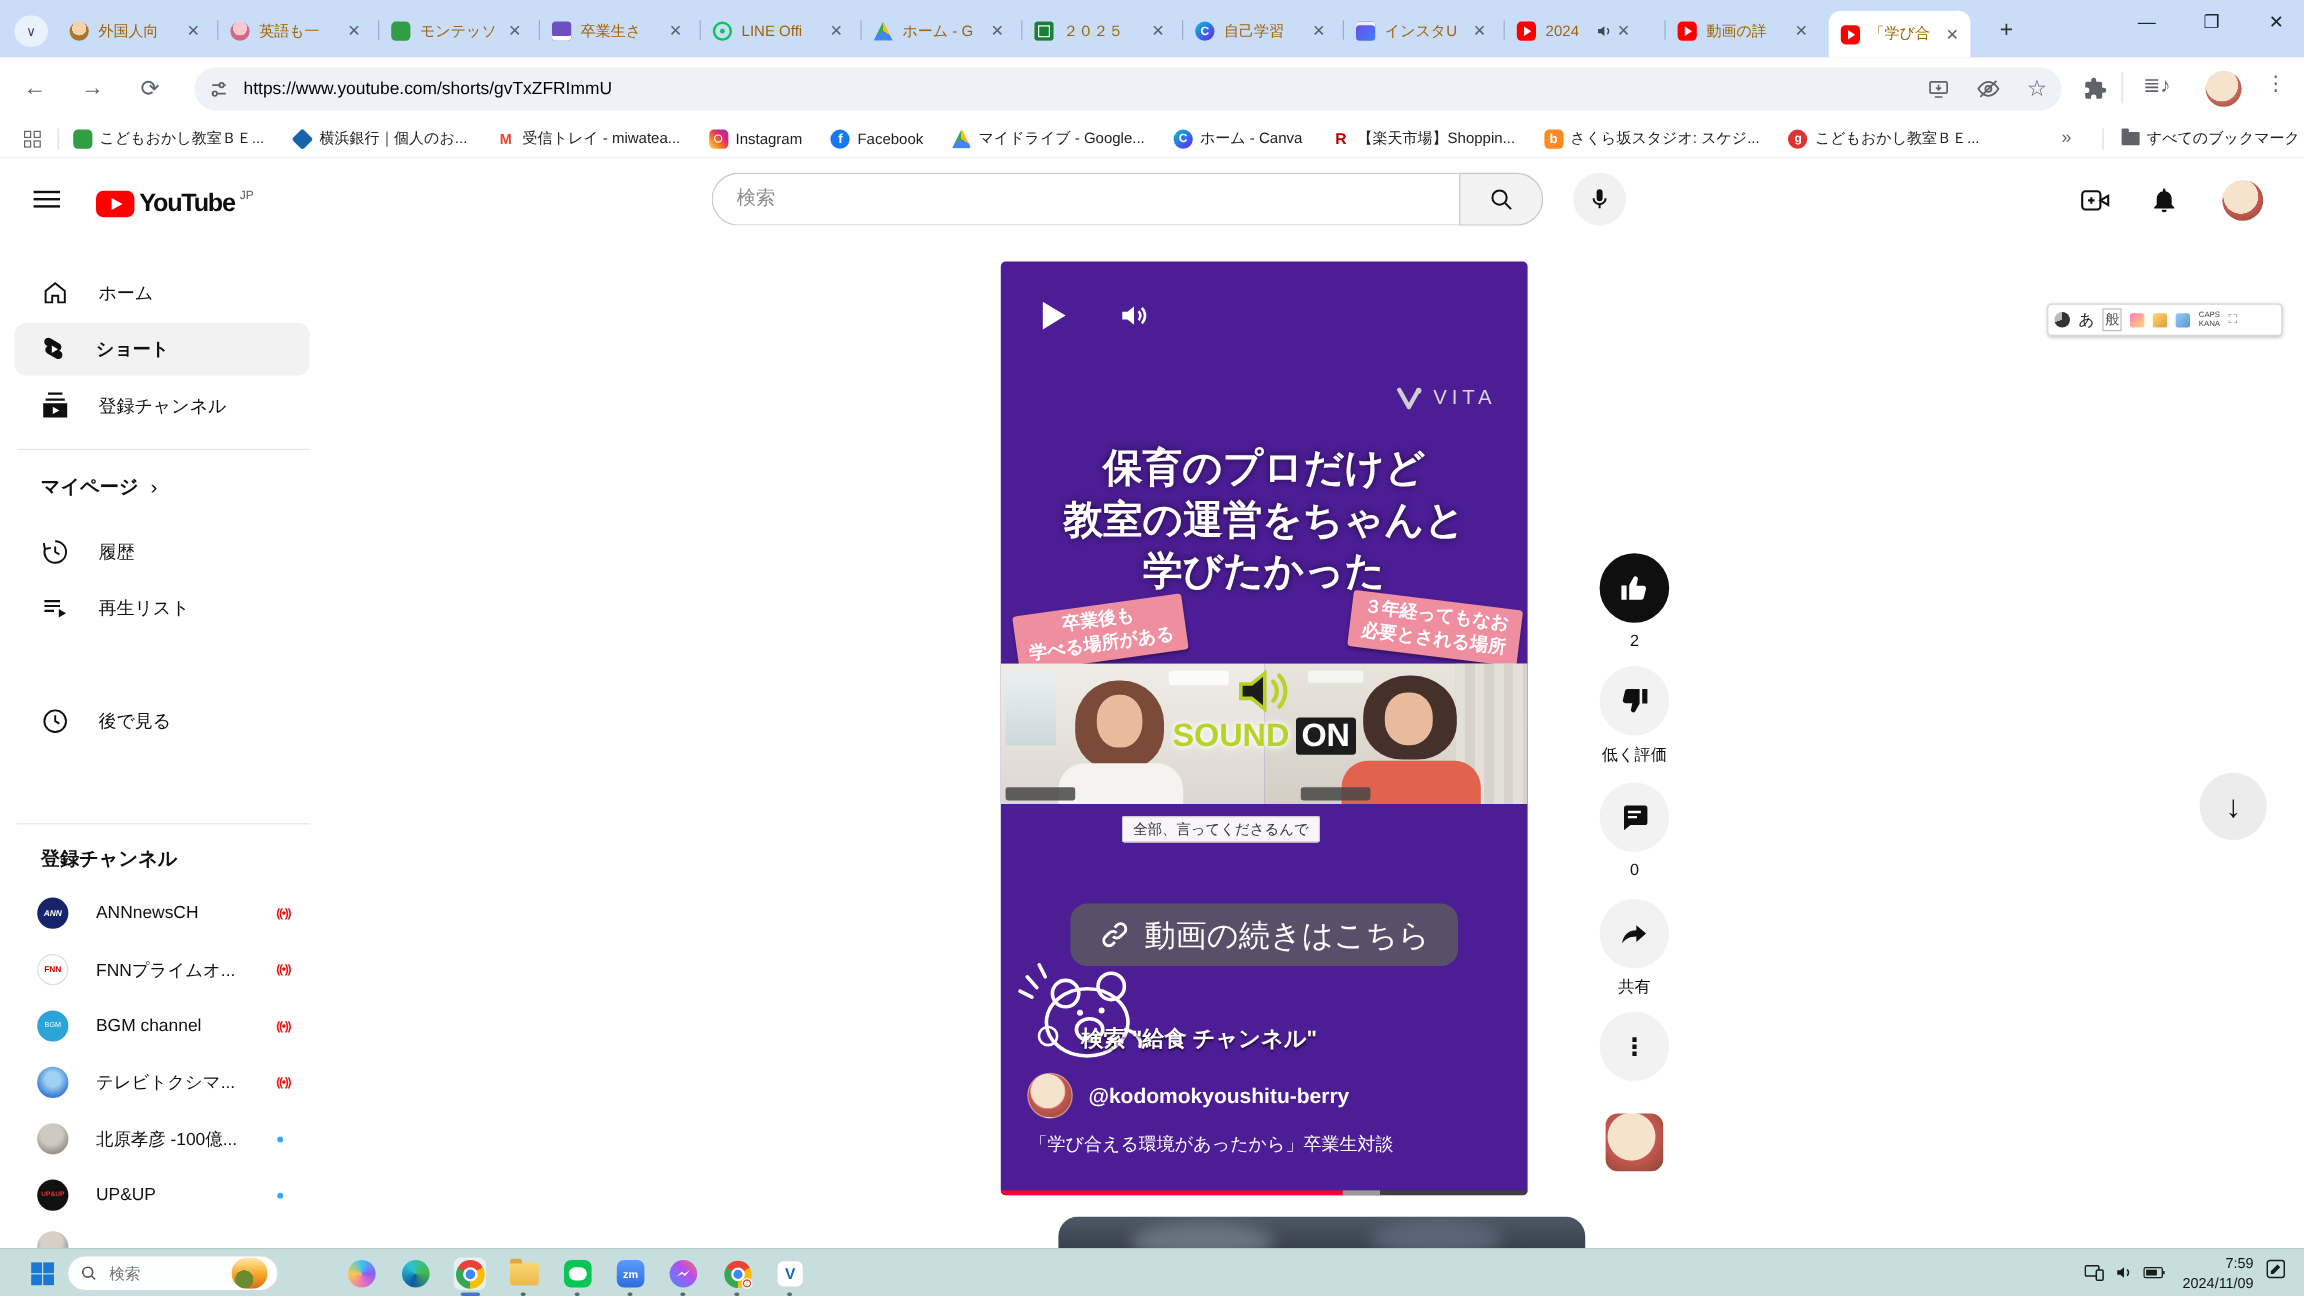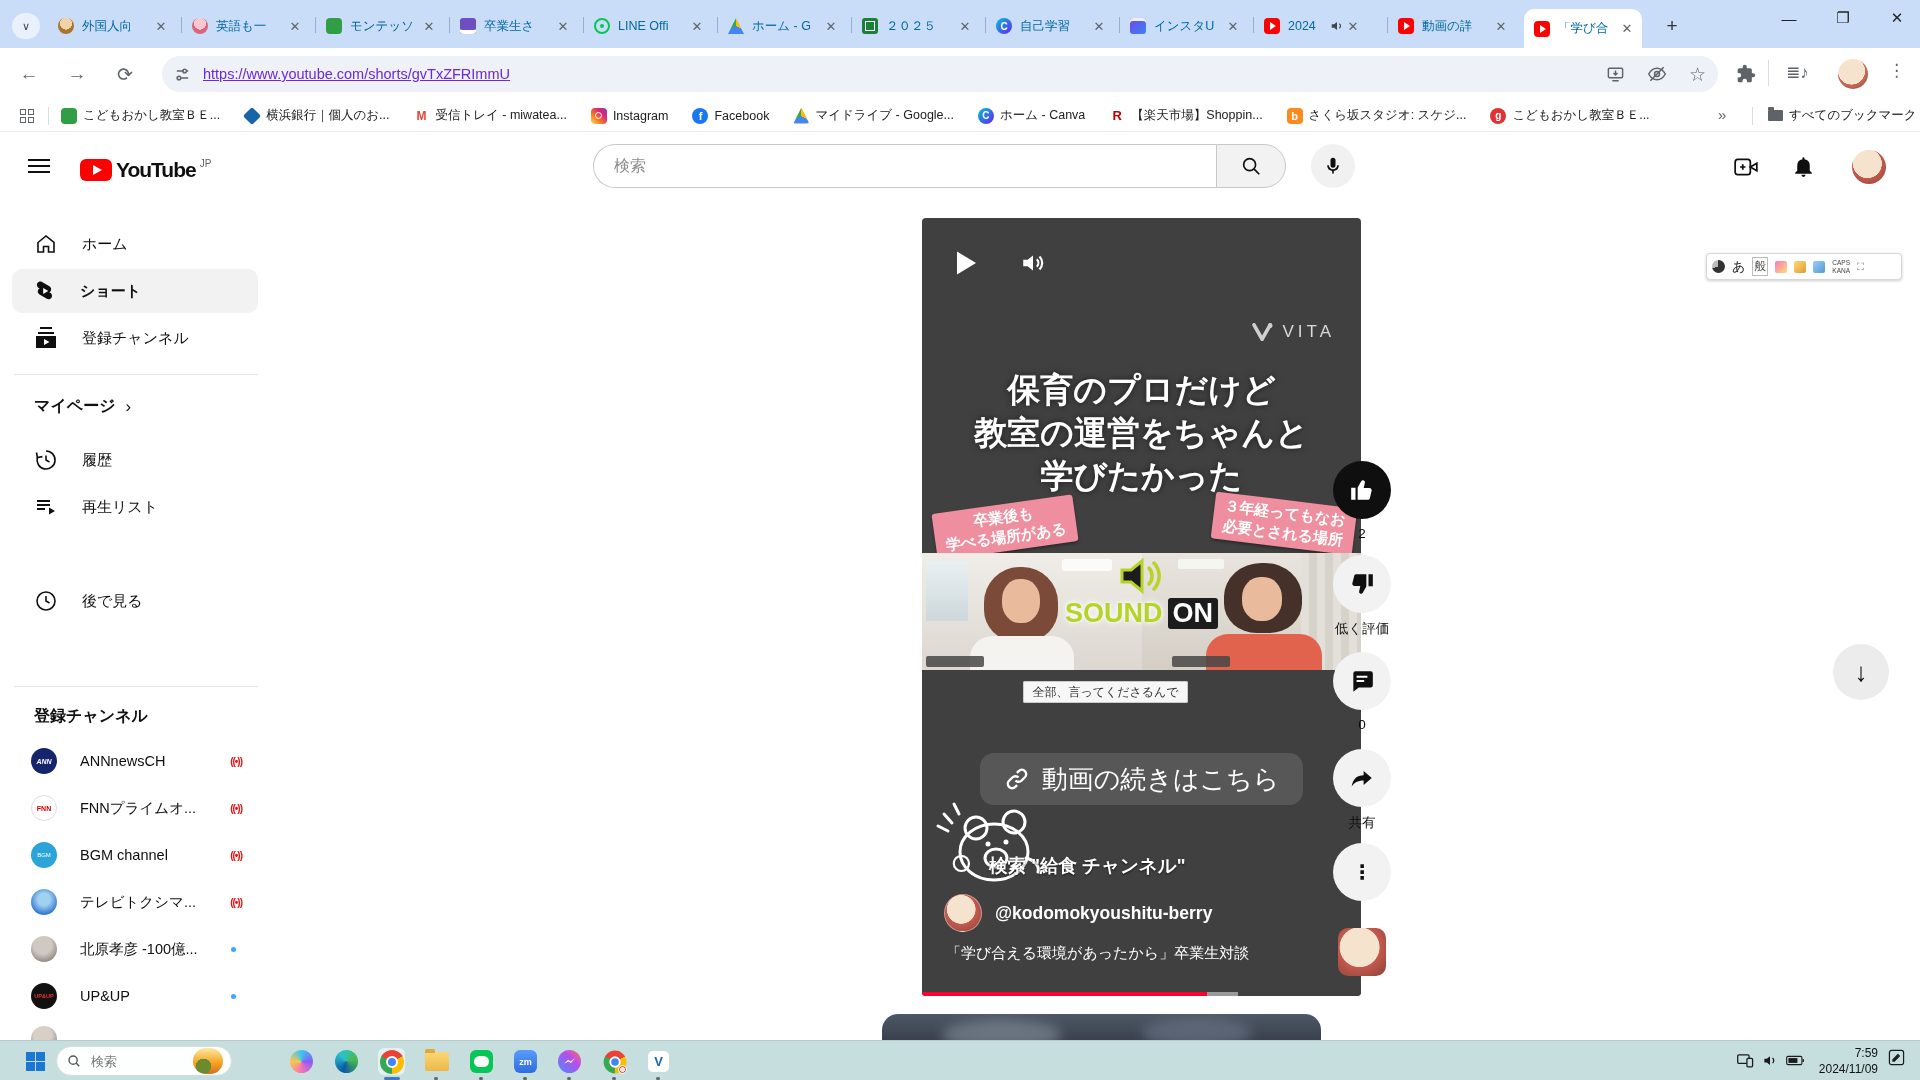--- a/index.html
+++ b/index.html
@@ -3,32 +3,32 @@
 <meta charset="utf-8">
 <style>
   html,body{margin:0;padding:0;background:#000;}
   *{box-sizing:border-box;font-family:"Liberation Sans","DejaVu Sans",sans-serif;}
   .screen{position:relative;width:1920px;height:1080px;overflow:hidden;background:#fff;}
   .abs{position:absolute;}
   .flex{display:flex;align-items:center;}
   
   .tabstrip{left:0;top:0;width:1920px;height:48px;background:#c9ddf8;}
   .tab{position:absolute;top:9px;height:34px;width:132px;border-radius:9px;display:flex;align-items:center;padding:0 6px 0 10px;color:#41464d;}
-  .tab .lbl{font-size:12.5px;color:#0369a1;white-space:nowrap;overflow:hidden;max-width:70px;flex:1;margin-left:8px;}
+  .tab .lbl{font-size:12.5px;color:#a16207;white-space:nowrap;overflow:hidden;max-width:70px;flex:1;margin-left:8px;}
   .tab .x{font-size:13px;color:#5f6368;width:18px;height:18px;border-radius:50%;display:flex;align-items:center;justify-content:center;}
   .tab.active{background:#fff;height:39px;top:9px;border-radius:10px 10px 0 0;}
   .tabsep{position:absolute;top:17px;width:1px;height:16px;background:#98aecb;}
   .fav{width:16px;height:16px;flex:0 0 16px;display:flex;align-items:center;justify-content:center;}
   .fav-yt{background:#f00;border-radius:4px;}
   .fav-yt:after{content:"";border-left:6px solid #fff;border-top:4px solid transparent;border-bottom:4px solid transparent;margin-left:1px;}
   .winbtn{position:absolute;top:0;width:46px;height:36px;display:flex;align-items:center;justify-content:center;color:#222;font-size:15px;}
   .toolbar{left:0;top:48px;width:1920px;height:52px;background:#fff;}
   .navic{color:#5f6368;font-size:19px;width:34px;height:34px;display:flex;align-items:center;justify-content:center;border-radius:50%;}
   .omni{position:absolute;left:162px;top:8px;width:1556px;height:36px;background:#eef1f8;border-radius:18px;display:flex;align-items:center;padding:0 12px;}
-  .url{font-size:14.5px;color:#6d28d9;margin-left:12px;flex:1;white-space:nowrap;overflow:hidden;text-decoration:underline;}
+  .url{font-size:14.5px;color:#000000;margin-left:12px;flex:1;white-space:nowrap;overflow:hidden;}
   .bookbar{left:0;top:100px;width:1920px;height:32px;background:#fff;border-bottom:1px solid #ebebeb;}
   .bm{display:inline-flex;align-items:center;gap:6px;font-size:12.5px;color:#202124;white-space:nowrap;}
   .bfav{width:16px;height:16px;border-radius:3px;display:flex;align-items:center;justify-content:center;font-weight:bold;}
   
   .ythead{left:0;top:132px;width:1920px;height:68px;background:#fff;}
   .ytlogo-mark{width:32px;height:22px;background:#f00;border-radius:6px;display:flex;align-items:center;justify-content:center;}
   .ytlogo-mark:after{content:"";border-left:9px solid #fff;border-top:5.5px solid transparent;border-bottom:5.5px solid transparent;margin-left:2px;}
   .ytsearch{position:absolute;left:593px;top:12px;width:623px;height:44px;border:1px solid #c8c8c8;border-right:none;border-radius:22px 0 0 22px;display:flex;align-items:center;padding-left:18px;}
   .ytsearch input{border:none;outline:none;font-size:16px;width:90%;background:transparent;color:#111;}
   .ytsearch input::placeholder{color:#8c8c8c;}
@@ -36,21 +36,21 @@
   .miccirc{position:absolute;left:1311px;top:12px;width:44px;height:44px;border-radius:50%;background:#f1f1f1;display:flex;align-items:center;justify-content:center;}
   
   .sbitem{position:absolute;left:12px;width:246px;height:44px;border-radius:10px;display:flex;align-items:center;padding-left:22px;gap:24px;font-size:15px;color:#0f0f0f;}
   .sbitem.sel{background:#f2f2f2;font-weight:bold;}
   .sbdiv{position:absolute;left:14px;width:244px;height:1px;background:#e5e5e5;}
   .chrow{position:absolute;left:12px;width:246px;height:44px;display:flex;align-items:center;padding-left:19px;gap:23px;font-size:14.5px;color:#0f0f0f;}
   .chav{width:26px;height:26px;border-radius:50%;flex:0 0 26px;display:flex;align-items:center;justify-content:center;color:#fff;}
   .live{margin-left:auto;margin-right:16px;color:#e11;font-size:10px;letter-spacing:-1px;font-weight:bold;}
   .bluedot{margin-left:auto;margin-right:22px;width:5px;height:5px;border-radius:50%;background:#3ea6ff;}
   
-  .video{left:922px;top:218px;width:439px;height:778px;border-radius:4px;background:#404040;overflow:hidden;}
+  .video{left:834px;top:218px;width:439px;height:778px;border-radius:4px;background:#4c1d95;overflow:hidden;}
   .vtitle-line{width:100%;text-align:center;color:#fff;font-size:33px;font-weight:800;line-height:43px;text-shadow:0 0 6px rgba(0,0,0,.6);}
   .badge{position:absolute;background:#ef8e9e;color:#fff;font-weight:bold;font-size:15px;text-align:center;padding:3px 10px;line-height:1.35;border-radius:3px;box-shadow:0 2px 3px rgba(0,0,0,.35);}
   .band{position:absolute;left:0;top:335px;width:439px;height:117px;display:flex;}
   .bhalf{position:relative;width:50%;height:100%;overflow:hidden;}
   .hair{position:absolute;border-radius:48% 48% 42% 42%;}
   .face{position:absolute;border-radius:46%;background:#e9bb9c;}
   .torso{position:absolute;bottom:0;border-radius:22px 22px 0 0;}
   .nametag{position:absolute;bottom:3px;width:58px;height:11px;background:rgba(70,70,70,.85);border-radius:2px;}
   .soundon{position:absolute;left:0;top:338px;width:439px;display:flex;flex-direction:column;align-items:center;}
   .cta{position:absolute;left:58px;top:535px;width:323px;height:52px;background:rgba(92,92,92,.80);border-radius:14px;display:flex;align-items:center;justify-content:center;gap:12px;color:#fff;font-size:26px;}

